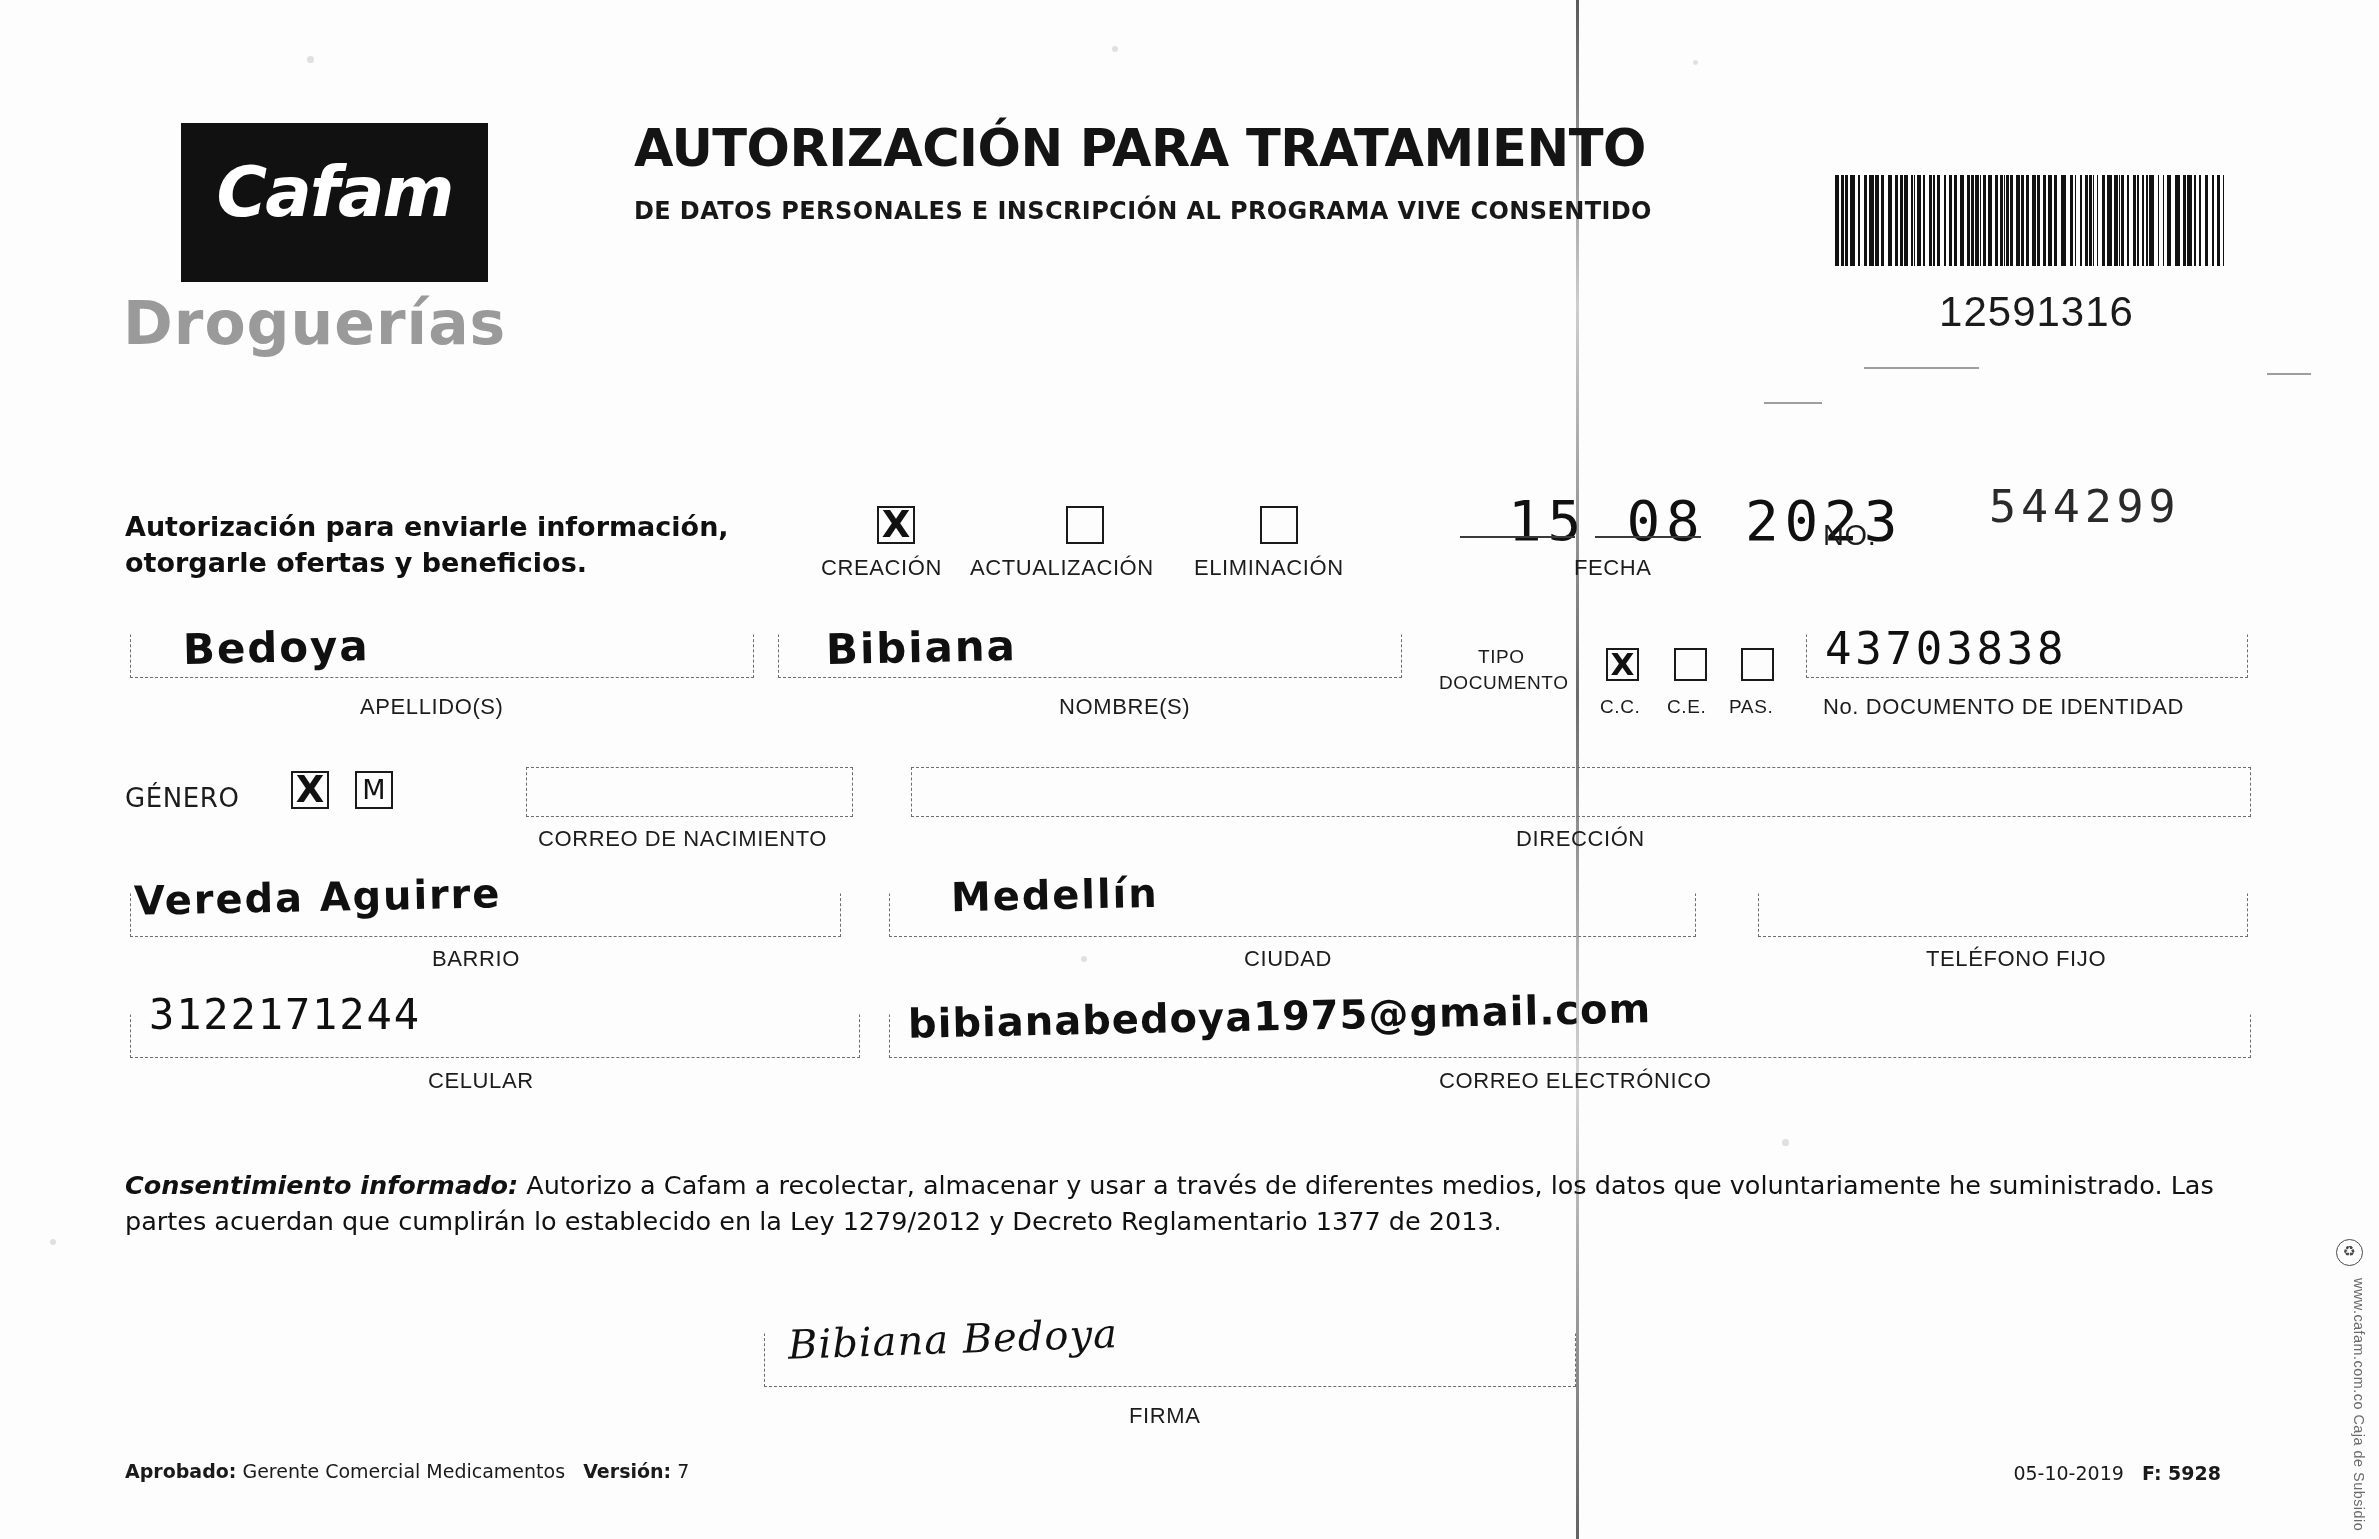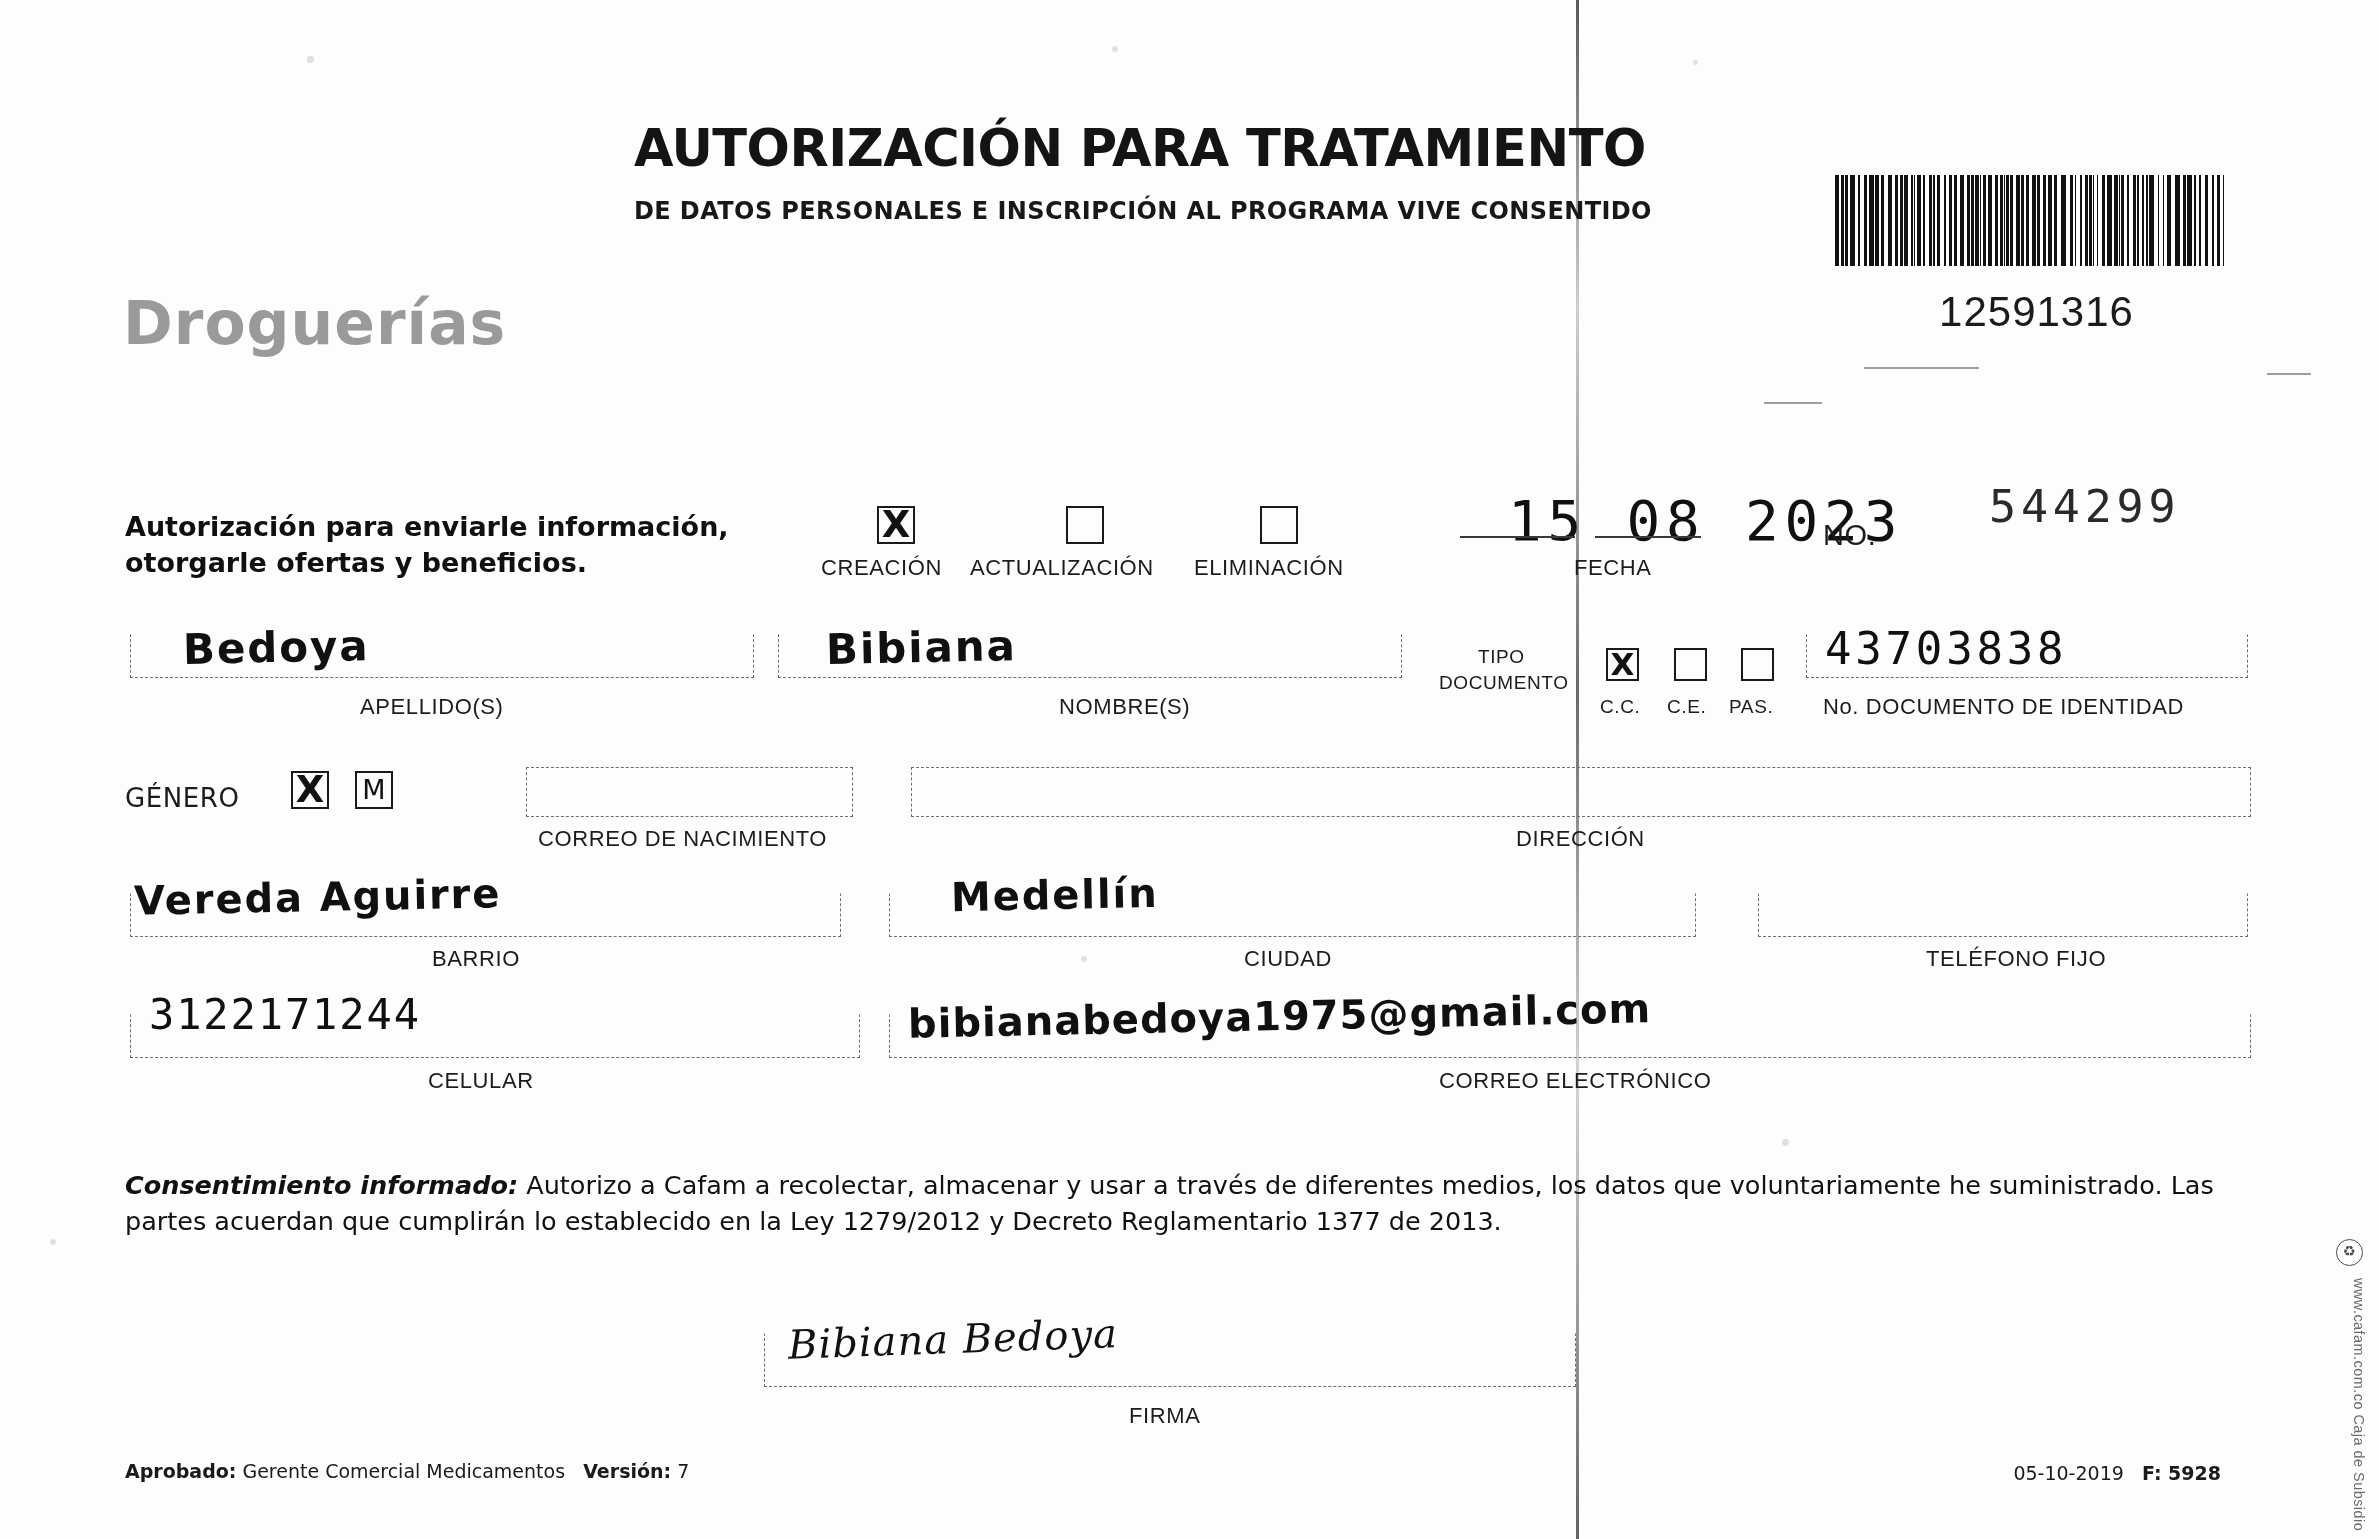--- a/index.html
+++ b/index.html
@@ -281,20 +281,23 @@
   <div class="speckle" style="left:307px;top:56px;width:6.7px;height:6.7px;"></div>
   <div class="speckle" style="left:1112px;top:46px;width:5.8px;height:5.8px;"></div>
   <div class="speckle" style="left:1693px;top:60px;width:4.8px;height:4.8px;"></div>
   <div class="speckle" style="left:50px;top:1239px;width:5.8px;height:5.8px;"></div>
   <div class="speckle" style="left:1782px;top:1139px;width:6.7px;height:6.7px;"></div>
   <div class="speckle" style="left:1081px;top:956px;width:5.8px;height:5.8px;"></div>
   <div class="tick" style="left:2267px;top:373px;width:44px;"></div>
   <div class="tick" style="left:1864px;top:367px;width:115px;"></div>
   <div class="tick" style="left:1764px;top:402px;width:58px;"></div>
 
+  <div class="logo-box">
+    <div class="logo-text">Cafam</div>
+  </div>
   <div class="logo-sub">Droguerías</div>
 
   <div class="title-main">AUTORIZACIÓN PARA TRATAMIENTO</div>
   <div class="title-sub">DE DATOS PERSONALES E INSCRIPCIÓN AL PROGRAMA VIVE CONSENTIDO</div>
 
   <div class="barcode">
       <i style="width:3.8px;margin-right:1.9px;"></i>
       <i style="width:3.8px;margin-right:1px;"></i>
       <i style="width:2.9px;margin-right:1.9px;"></i>
       <i style="width:4.8px;margin-right:2.9px;"></i>

